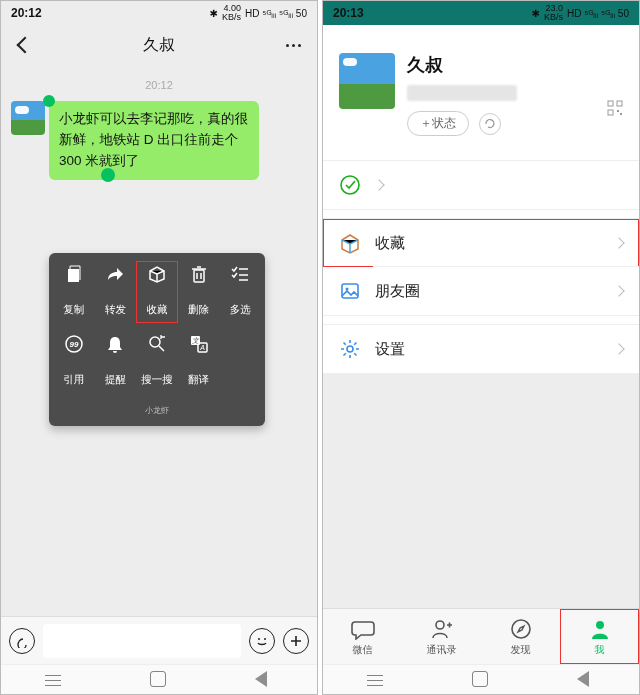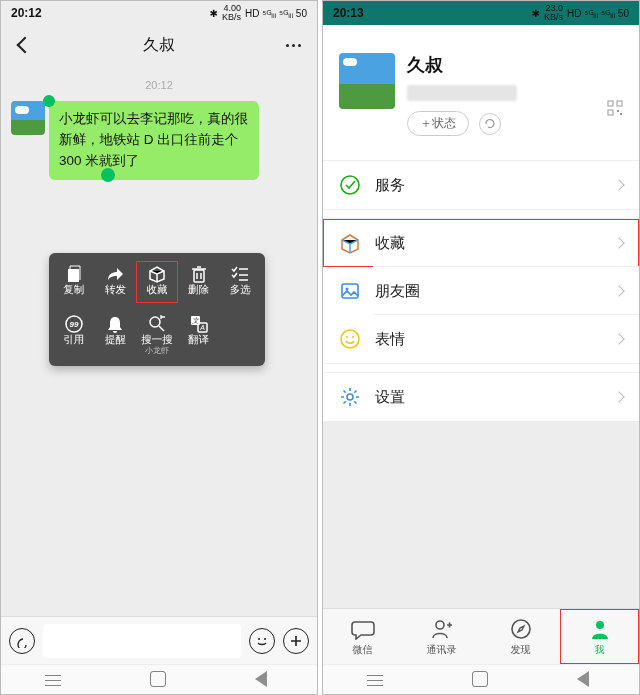--- a/index.html
+++ b/index.html
@@ -29,21 +29,21 @@
   .avatar { width: 34px; height: 34px; border-radius: 4px; background: linear-gradient(to bottom, #4aa3e0 0%, #4aa3e0 55%, #4d9a40 55%, #4d9a40 100%); position: relative; overflow: hidden; }
   .avatar::after { content: ""; position: absolute; left: 4px; top: 5px; width: 14px; height: 8px; background: #fff; border-radius: 4px; opacity: .95; }
   .bubble { background: #95ec69; max-width: 210px; border-radius: 6px; padding: 8px 10px; font-size: 13.5px; line-height: 1.55; color: #111; position: relative; }
   .bubble::before { content: ""; position: absolute; left: -5px; top: 12px; border: 6px solid transparent; border-right-color: #95ec69; }
   .bubble-tail-dot { position: absolute; width: 14px; height: 14px; background: #07c160; border-radius: 50%; bottom: -2px; left: 52px; }
   .bubble .sel-dot-top { position: absolute; top: -6px; left: -6px; width: 12px; height: 12px; background: #07c160; border-radius: 50%; }
 
   
   .action-menu { position: absolute; left: 48px; top: 188px; width: 216px; background: #4c4c4c; border-radius: 6px; padding: 8px 4px 4px; display: grid; grid-template-columns: repeat(5, 1fr); row-gap: 8px; box-shadow: 0 4px 10px rgba(0,0,0,.25); }
   .action-menu::before { content: ""; position: absolute; top: -7px; left: 30px; border: 7px solid transparent; border-bottom-color: #4c4c4c; }
-  .am-item { display: flex; flex-direction: column; align-items: center; gap: 0; padding: 4px 0 6px; cursor: pointer; }
+  .am-item { display: flex; flex-direction: column; align-items: center; gap: 20px; padding: 4px 0 6px; cursor: pointer; }
   .am-item .am-ico { width: 18px; height: 18px; display: flex; align-items: center; justify-content: center; font-style: italic; }
   .am-item span { font-size: 10.5px; color: #fff; }
   .am-sub { font-size: 8px !important; color: #bbb !important; margin-top: -2px; }
   .redbox { outline: 1.5px solid #e33; outline-offset: -1px; }
 
   
   .input-bar { height: 48px; background: #f7f7f7; border-top: 1px solid #ddd; display: flex; align-items: center; padding: 0 8px; gap: 8px; }
   .input-bar .circ { width: 26px; height: 26px; border: 1.6px solid #222; border-radius: 50%; display: flex; align-items: center; justify-content: center; }
   .input-field { flex: 1; height: 34px; background: #fff; border-radius: 4px; }
 
@@ -276,21 +276,20 @@
   </div>
 
   <div class="menu-group">
     <div class="menu-item">
       <div class="mi-icon">
           <svg width="22" height="22" viewBox="0 0 22 22">
             <circle cx="11" cy="11" r="9" fill="none" stroke="#1aad19" stroke-width="1.6"></circle>
             <path d="M7 11 L10 14 L16 7" stroke="#1aad19" fill="none" stroke-width="1.6"></path>
           </svg>
         </div>
-      <div class="mi-label">服务</div>
       <div class="chev"></div>
     </div>
   </div>
 
   <div class="menu-group">
     <div class="menu-item redbox">
       <div class="mi-icon">
           <svg width="22" height="22" viewBox="0 0 22 22">
             <path d="M3 8 L11 3 L19 8 L19 17 L11 21 L3 17 Z" fill="none" stroke="#cf7d3f" stroke-width="1.5"></path>
             <path d="M3 8 L11 12 L19 8 M11 12 V21" stroke="#4aa3e0" stroke-width="1.5"></path>
@@ -301,32 +300,20 @@
     </div>
     <div class="menu-item">
       <div class="mi-icon">
           <svg width="22" height="22" viewBox="0 0 22 22">
             <rect x="3" y="4" width="16" height="14" rx="2" fill="none" stroke="#3a8ee6" stroke-width="1.6"></rect>
             <circle cx="8" cy="9" r="1.5" fill="#3a8ee6"></circle>
             <path d="M3 16 L8 11 L12 15 L15 12 L19 16" stroke="#3a8ee6" fill="none" stroke-width="1.6"></path>
           </svg>
         </div>
       <div class="mi-label">朋友圈</div>
-      <div class="chev"></div>
-    </div>
-    <div class="menu-item">
-      <div class="mi-icon">
-          <svg width="22" height="22" viewBox="0 0 22 22">
-            <circle cx="11" cy="11" r="9" fill="none" stroke="#f0c419" stroke-width="1.6"></circle>
-            <circle cx="8" cy="9" r="1" fill="#f0c419"></circle>
-            <circle cx="14" cy="9" r="1" fill="#f0c419"></circle>
-            <path d="M7 13 C8 16 14 16 15 13" stroke="#f0c419" fill="none" stroke-width="1.6"></path>
-          </svg>
-        </div>
-      <div class="mi-label">表情</div>
       <div class="chev"></div>
     </div>
   </div>
 
   <div class="menu-group">
     <div class="menu-item">
       <div class="mi-icon">
           <svg width="22" height="22" viewBox="0 0 22 22">
             <circle cx="11" cy="11" r="3" fill="none" stroke="#3a8ee6" stroke-width="1.6"></circle>
             <path d="M11 2 V5 M11 17 V20 M2 11 H5 M17 11 H20 M4.5 4.5 L6.8 6.8 M15.2 15.2 L17.5 17.5 M4.5 17.5 L6.8 15.2 M15.2 6.8 L17.5 4.5" stroke="#3a8ee6" stroke-width="1.6"></path>

